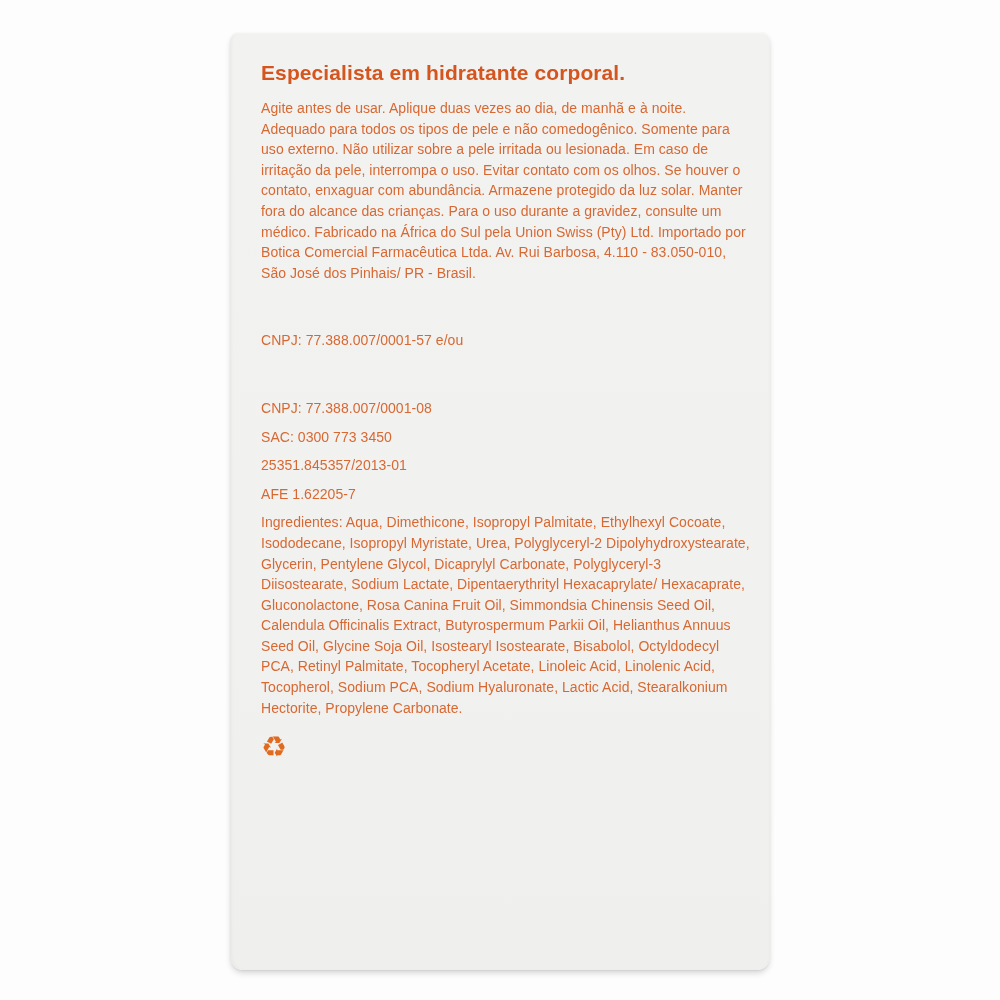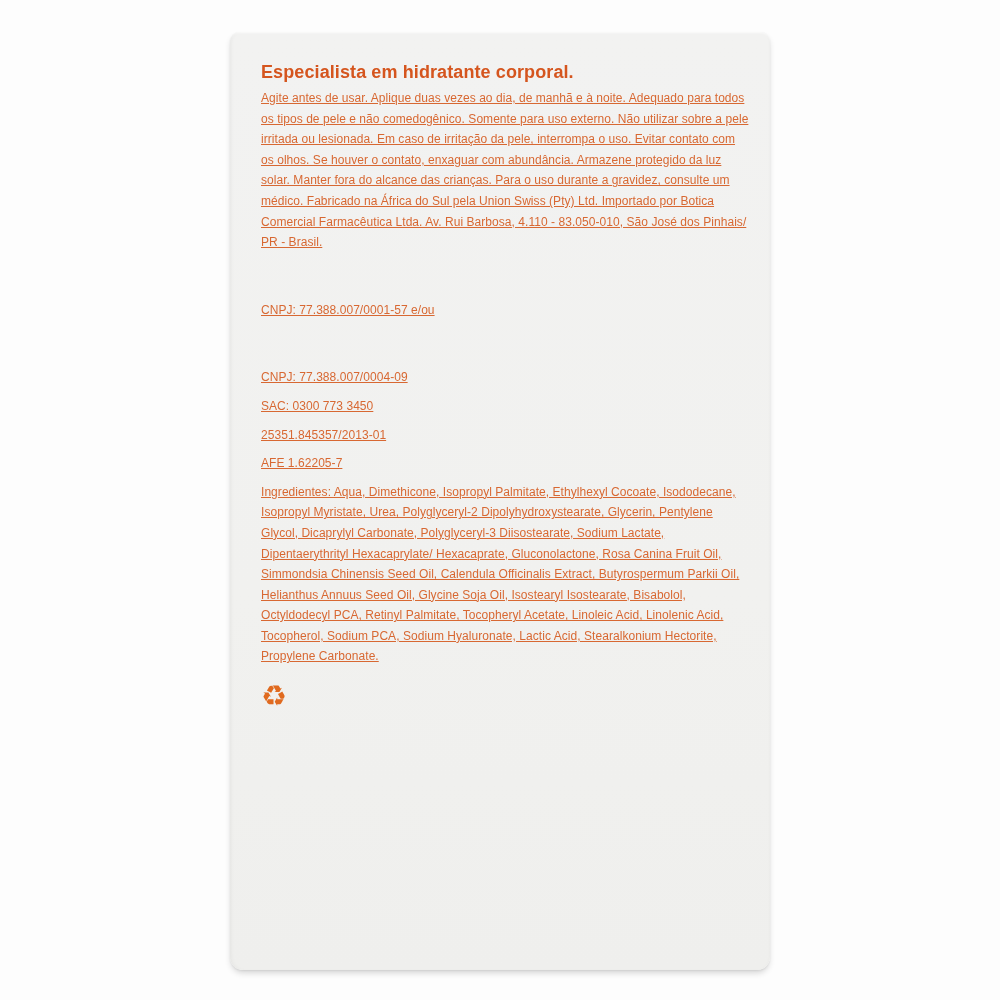--- a/index.html
+++ b/index.html
@@ -28,34 +28,33 @@
       0 4px 6px -1px rgba(0,0,0,0.16),
       0 1px 2px rgba(0,0,0,0.06),
       inset 3px 0 5px -3px rgba(0,0,0,0.07),
       inset -2px 0 4px -3px rgba(0,0,0,0.05),
       inset 0 2px 2px -1px rgba(255,255,255,0.8);
   }
   .content {
     padding: 29px 20px 0 31px;
   }
   .heading {
-    margin: 0 0 4px 0;
-    font-size: 18px;
+    margin: 0 0 14px 0;
+    font-size: 21px;
     line-height: 23px;
     font-weight: bold;
     color: #d5551e;
     letter-spacing: 0.1px;
   }
   .body-text {
     margin: 0 0 8px 0;
-    font-size: 12px;
+    font-size: 14px;
     line-height: 20.6px;
     color: #d86832;
     letter-spacing: 0.05px;
-    text-decoration: underline;
   }
   .body-text .line {
     display: block;
     margin-top: 47px;
   }
   .recycle {
     margin-top: 14px;
     font-size: 29px;
     line-height: 30px;
     color: #e06a1f;
@@ -67,21 +66,21 @@
 <div class="stage">
   <div class="box">
     <div class="content">
 
       <h1 class="heading">Especialista em hidratante corporal.</h1>
 
       <p class="body-text">Agite antes de usar. Aplique duas vezes ao dia, de manhã e à noite. Adequado para todos os tipos de pele e não comedogênico. Somente para uso externo. Não utilizar sobre a pele irritada ou lesionada. Em caso de irritação da pele, interrompa o uso. Evitar contato com os olhos. Se houver o contato, enxaguar com abundância. Armazene protegido da luz solar. Manter fora do alcance das crianças. Para o uso durante a gravidez, consulte um médico. Fabricado na África do Sul pela Union Swiss (Pty) Ltd. Importado por Botica Comercial Farmacêutica Ltda. Av. Rui Barbosa, 4.110 - 83.050-010, São José dos Pinhais/ PR - Brasil.</p>
 
       <p class="body-text">
           <span class="line">CNPJ: 77.388.007/0001-57 e/ou</span>
-          <span class="line">CNPJ: 77.388.007/0004-09</span>
+          <span class="line">CNPJ: 77.388.007/0001-08</span>
         </p>
 
       <p class="body-text">SAC: 0300 773 3450</p>
 
       <p class="body-text">25351.845357/2013-01</p>
 
       <p class="body-text">AFE 1.62205-7</p>
 
 
       <p class="body-text">Ingredientes: Aqua, Dimethicone, Isopropyl Palmitate, Ethylhexyl Cocoate, Isododecane, Isopropyl Myristate, Urea, Polyglyceryl-2 Dipolyhydroxystearate, Glycerin, Pentylene Glycol, Dicaprylyl Carbonate, Polyglyceryl-3 Diisostearate, Sodium Lactate, Dipentaerythrityl Hexacaprylate/ Hexacaprate, Gluconolactone, Rosa Canina Fruit Oil, Simmondsia Chinensis Seed Oil, Calendula Officinalis Extract, Butyrospermum Parkii Oil, Helianthus Annuus Seed Oil, Glycine Soja Oil, Isostearyl Isostearate, Bisabolol, Octyldodecyl PCA, Retinyl Palmitate, Tocopheryl Acetate, Linoleic Acid, Linolenic Acid, Tocopherol, Sodium PCA, Sodium Hyaluronate, Lactic Acid, Stearalkonium Hectorite, Propylene Carbonate.</p>

